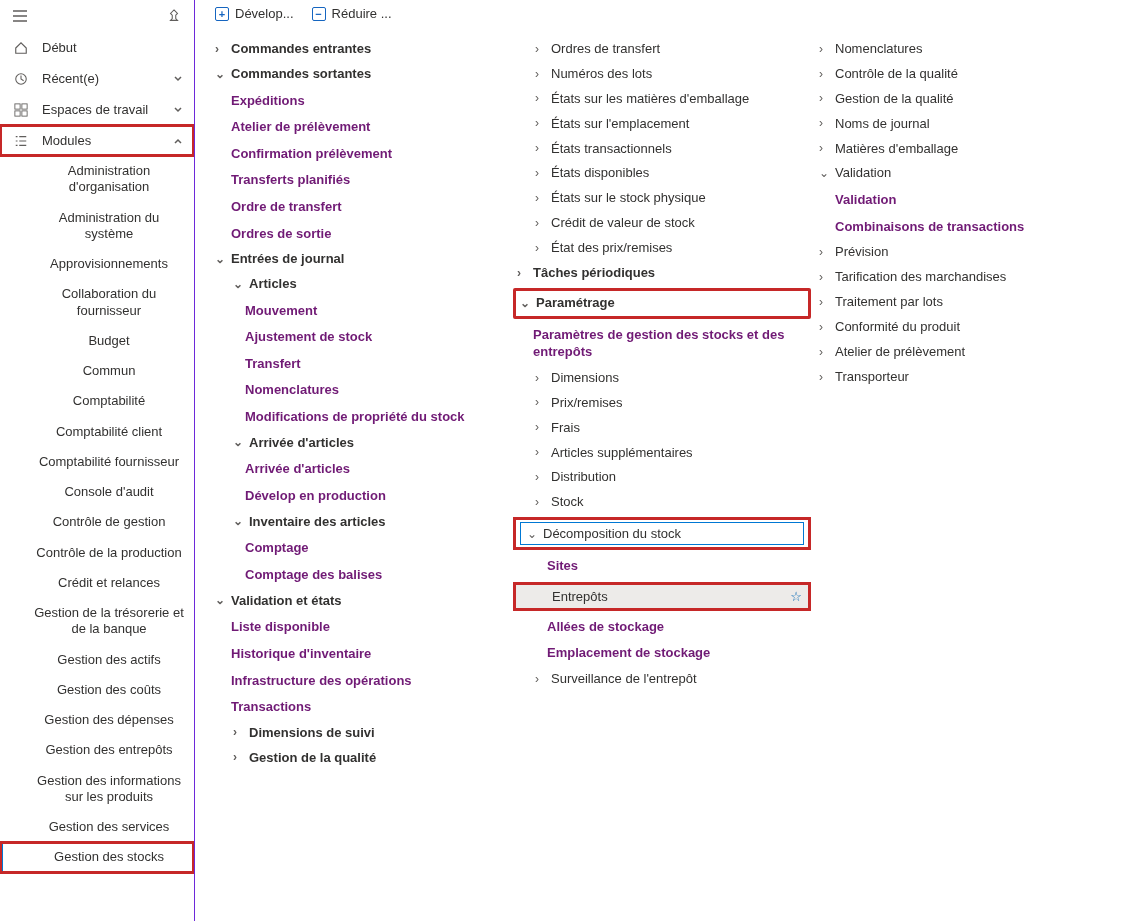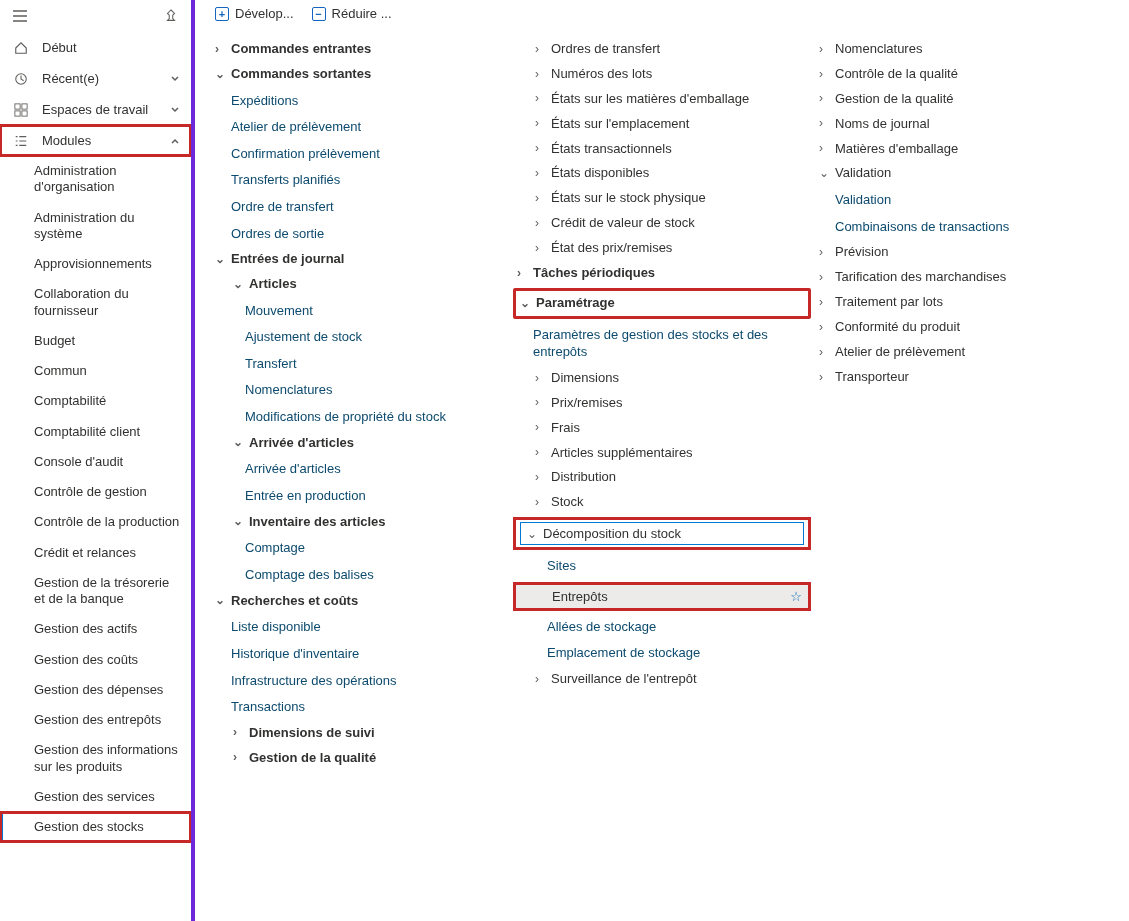--- a/index.html
+++ b/index.html
@@ -9,21 +9,21 @@
     font-size: 13px;
     color: #323130;
     background: #fff;
     width: 1129px;
     height: 921px;
     overflow: hidden;
     display: flex;
   }
   .sidebar {
     width: 195px;
-    border-right: 4px solid #6d28d9;
+    border-right: 1px solid #6d28d9;
     display: flex;
     flex-direction: column;
     position: relative;
   }
   .sidebar-scroll {
     overflow-y: auto;
     overflow-x: hidden;
     flex: 1;
     scrollbar-width: thin;
   }
@@ -40,20 +40,21 @@
     cursor: pointer;
     min-height: 30px;
   }
   .sb-row .ic { width: 18px; margin-right: 10px; color:#605e5c; display:inline-flex; }
   .sb-row .lbl { flex:1; }
   .sb-row .chev { color:#605e5c; }
   .sb-sub {
     padding: 7px 10px 7px 34px;
     cursor: pointer;
     line-height: 1.25;
+    text-align: center;
   }
   .sb-sub.active {
     border-left: 3px solid #0078d4;
     padding-left: 31px;
     font-weight: 400;
   }
   .highlight-box {
     outline: 3px solid #c62828;
     outline-offset: -2px;
   }
@@ -100,23 +101,24 @@
     color: #605e5c;
     font-size: 12px;
     margin-right: 2px;
     display:inline-flex;
   }
   .node.header { font-weight: 600; }
   .node.sub { padding-left: 18px; font-weight:600; }
   .leaf {
     padding: 2px 0 2px 16px;
     margin: 5px 0;
-    color: #0c4a6e;
+    color: #701a75;
     cursor: pointer;
     line-height: 1.35;
+    font-weight: bold;
   }
   .leaf.ind1 { padding-left: 30px; }
   .boxed {
     border: 3px solid #c62828;
     border-radius: 2px;
     margin: 2px -4px;
     padding: 2px 4px;
   }
   .entry-hi {
     background: #edebe9;
@@ -213,20 +215,21 @@
 
     <div>
       <div class="sb-sub">Administration d'organisation</div>
       <div class="sb-sub">Administration du système</div>
       <div class="sb-sub">Approvisionnements</div>
       <div class="sb-sub">Collaboration du fournisseur</div>
       <div class="sb-sub">Budget</div>
       <div class="sb-sub">Commun</div>
       <div class="sb-sub">Comptabilité</div>
       <div class="sb-sub">Comptabilité client</div>
+      <div class="sb-sub">Comptabilité fournisseur</div>
       <div class="sb-sub">Console d'audit</div>
       <div class="sb-sub">Contrôle de gestion</div>
       <div class="sb-sub">Contrôle de la production</div>
       <div class="sb-sub">Crédit et relances</div>
       <div class="sb-sub">Gestion de la trésorerie et de la banque</div>
       <div class="sb-sub">Gestion des actifs</div>
       <div class="sb-sub">Gestion des coûts</div>
       <div class="sb-sub">Gestion des dépenses</div>
       <div class="sb-sub">Gestion des entrepôts</div>
       <div class="sb-sub">Gestion des informations sur les produits</div>
@@ -277,31 +280,31 @@
       <div class="leaf ind1">Mouvement</div>
       <div class="leaf ind1">Ajustement de stock</div>
       <div class="leaf ind1">Transfert</div>
       <div class="leaf ind1">Nomenclatures</div>
       <div class="leaf ind1">Modifications de propriété du stock</div>
       <div class="node sub">
           <span class="arrow">⌄</span>
           <span>Arrivée d'articles</span>
         </div>
       <div class="leaf ind1">Arrivée d'articles</div>
-      <div class="leaf ind1">Entrée en production</div>
+      <div class="leaf ind1">Dévelop en production</div>
       <div class="node sub">
           <span class="arrow">⌄</span>
           <span>Inventaire des articles</span>
         </div>
       <div class="leaf ind1">Comptage</div>
       <div class="leaf ind1">Comptage des balises</div>
 
       <div class="node header">
           <span class="arrow">⌄</span>
-          <span>Recherches et coûts</span>
+          <span>Validation et états</span>
         </div>
       <div class="leaf">Liste disponible</div>
       <div class="leaf">Historique d'inventaire</div>
       <div class="leaf">Infrastructure des opérations</div>
       <div class="leaf">Transactions</div>
       <div class="node sub">
           <span class="arrow">›</span>
           <span>Dimensions de suivi</span>
         </div>
       <div class="node sub">

